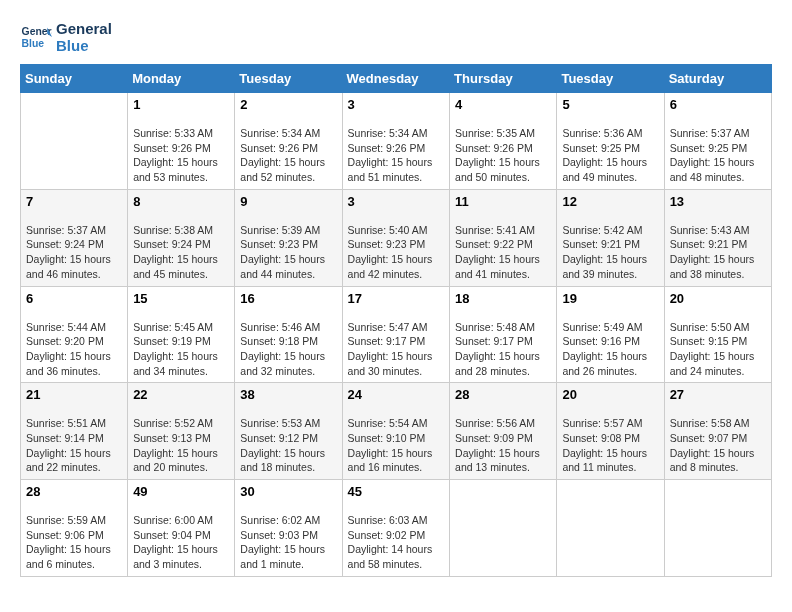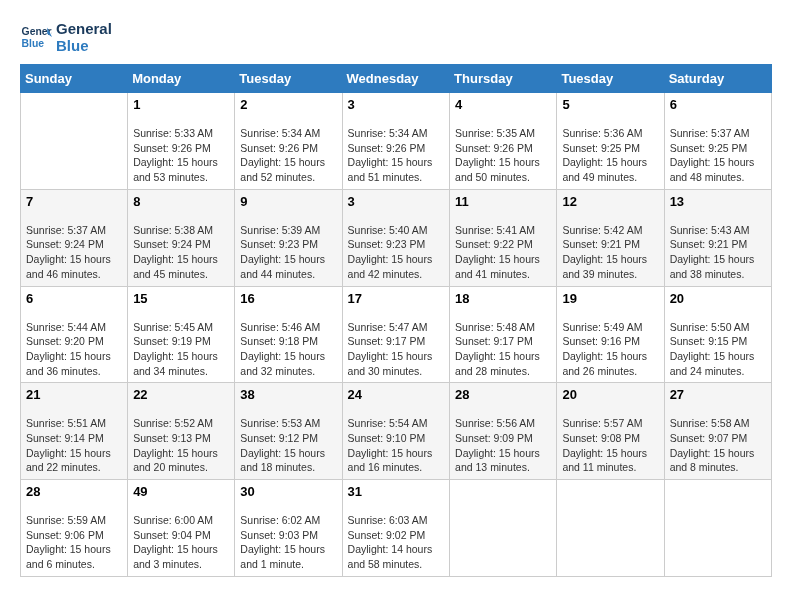--- a/index.html
+++ b/index.html
@@ -237,21 +237,21 @@
         </td>
         <td>
           <span class="day-number">49</span>
           <div class="day-info">Sunrise: 6:00 AM<br>Sunset: 9:04 PM<br>Daylight: 15 hours<br>and 3 minutes.</div>
         </td>
         <td>
           <span class="day-number">30</span>
           <div class="day-info">Sunrise: 6:02 AM<br>Sunset: 9:03 PM<br>Daylight: 15 hours<br>and 1 minute.</div>
         </td>
         <td>
-          <span class="day-number">31</span>
+          <span class="day-number">45</span>
           <div class="day-info">Sunrise: 6:03 AM<br>Sunset: 9:02 PM<br>Daylight: 14 hours<br>and 58 minutes.</div>
         </td>
         <td class="empty-cell"></td>
         <td class="empty-cell"></td>
         <td class="empty-cell"></td>
       </tr>
     </tbody>
 </table>
 
 </body></html>

